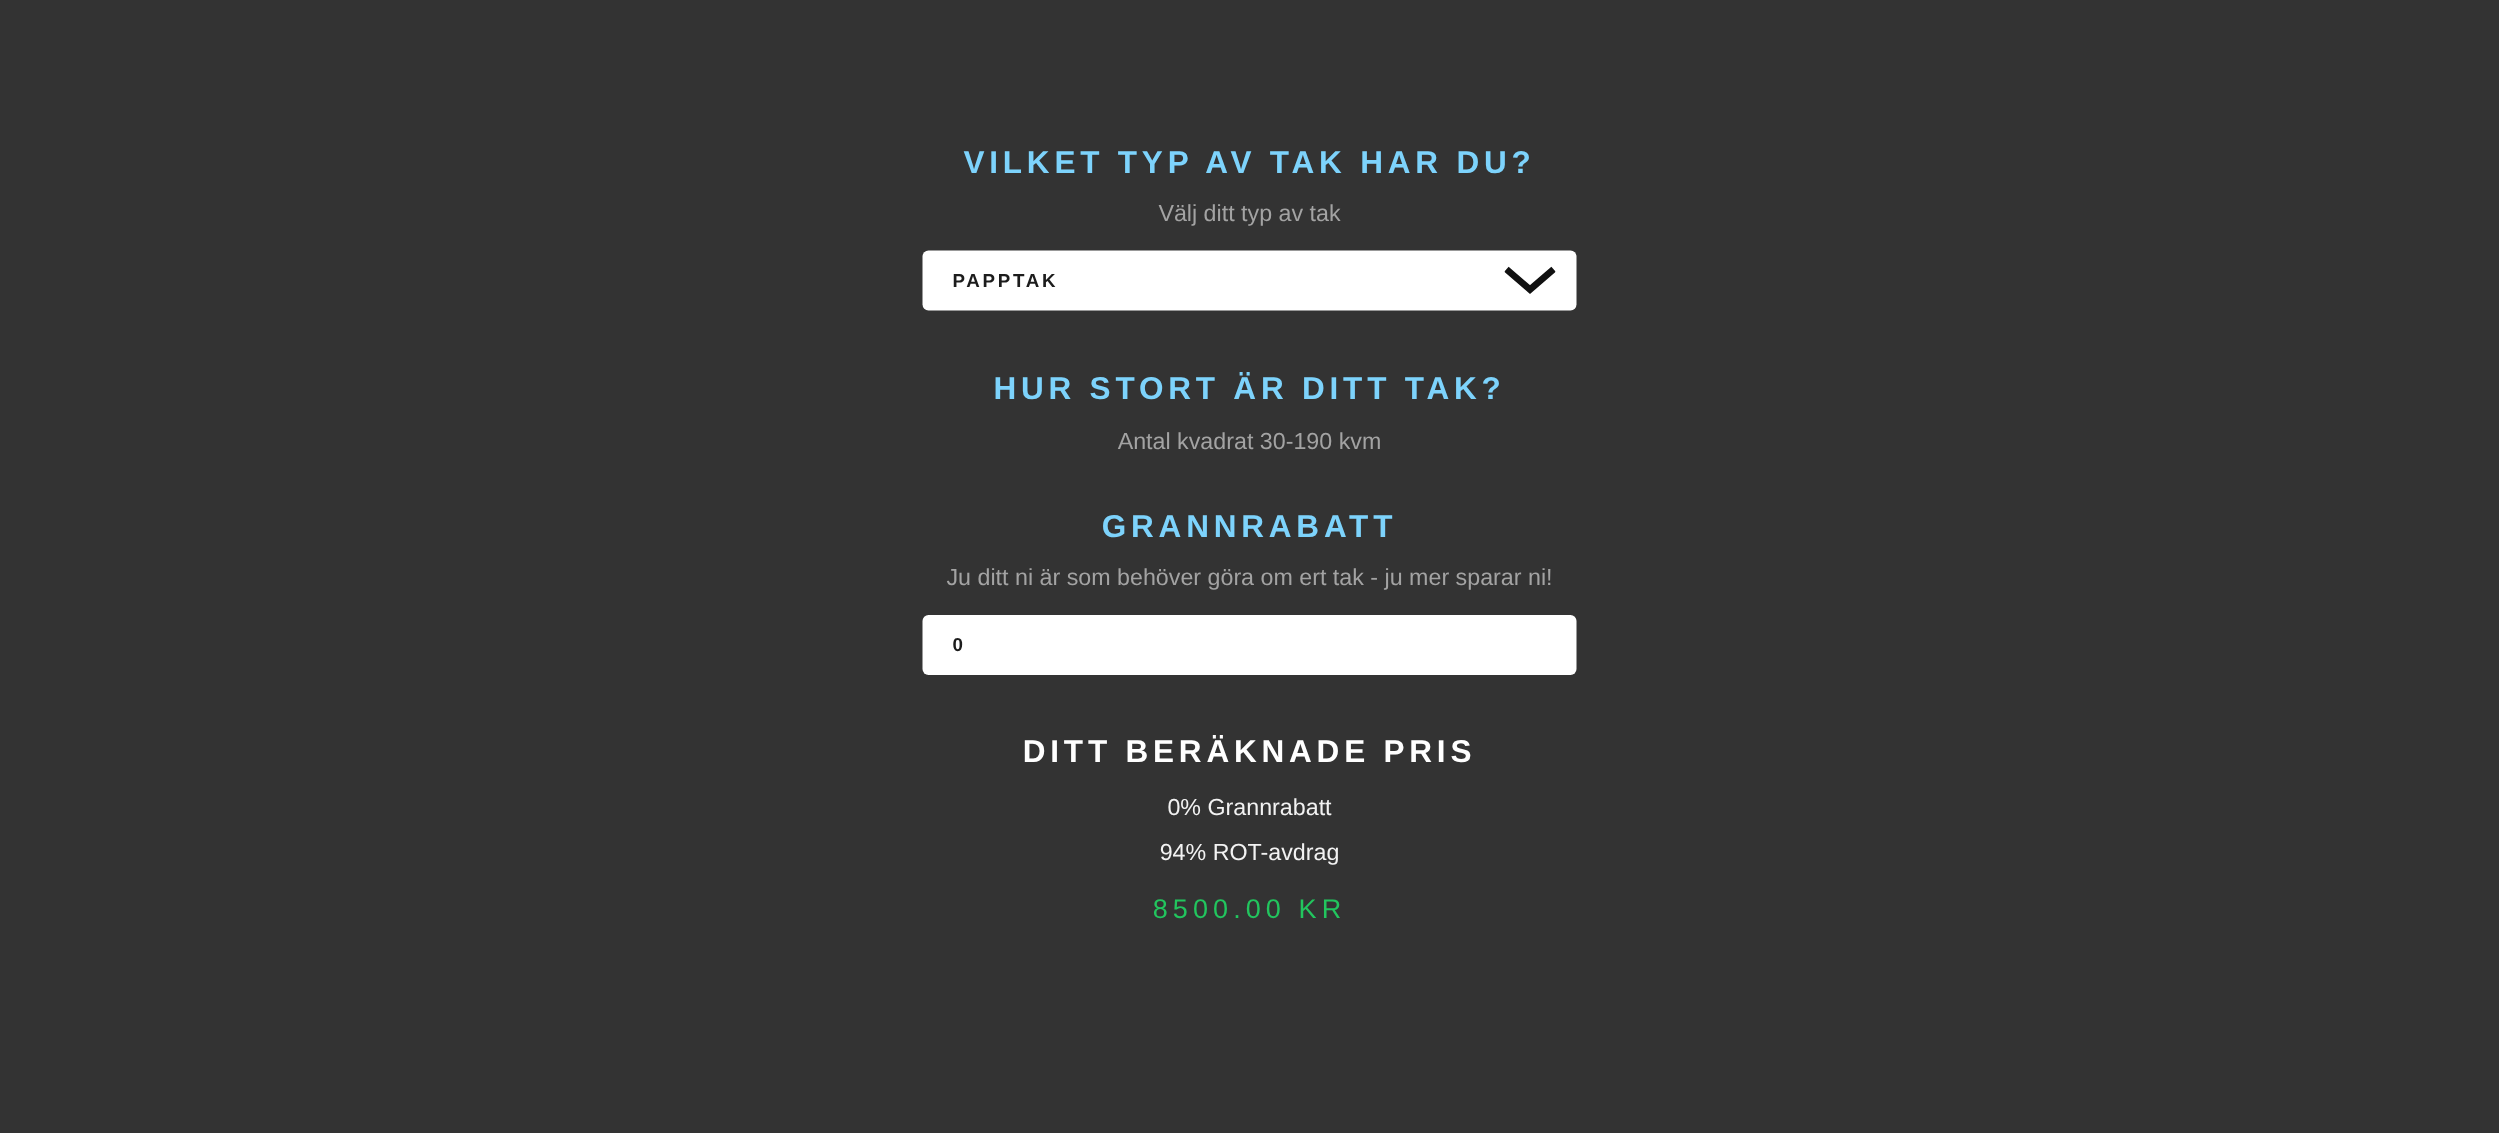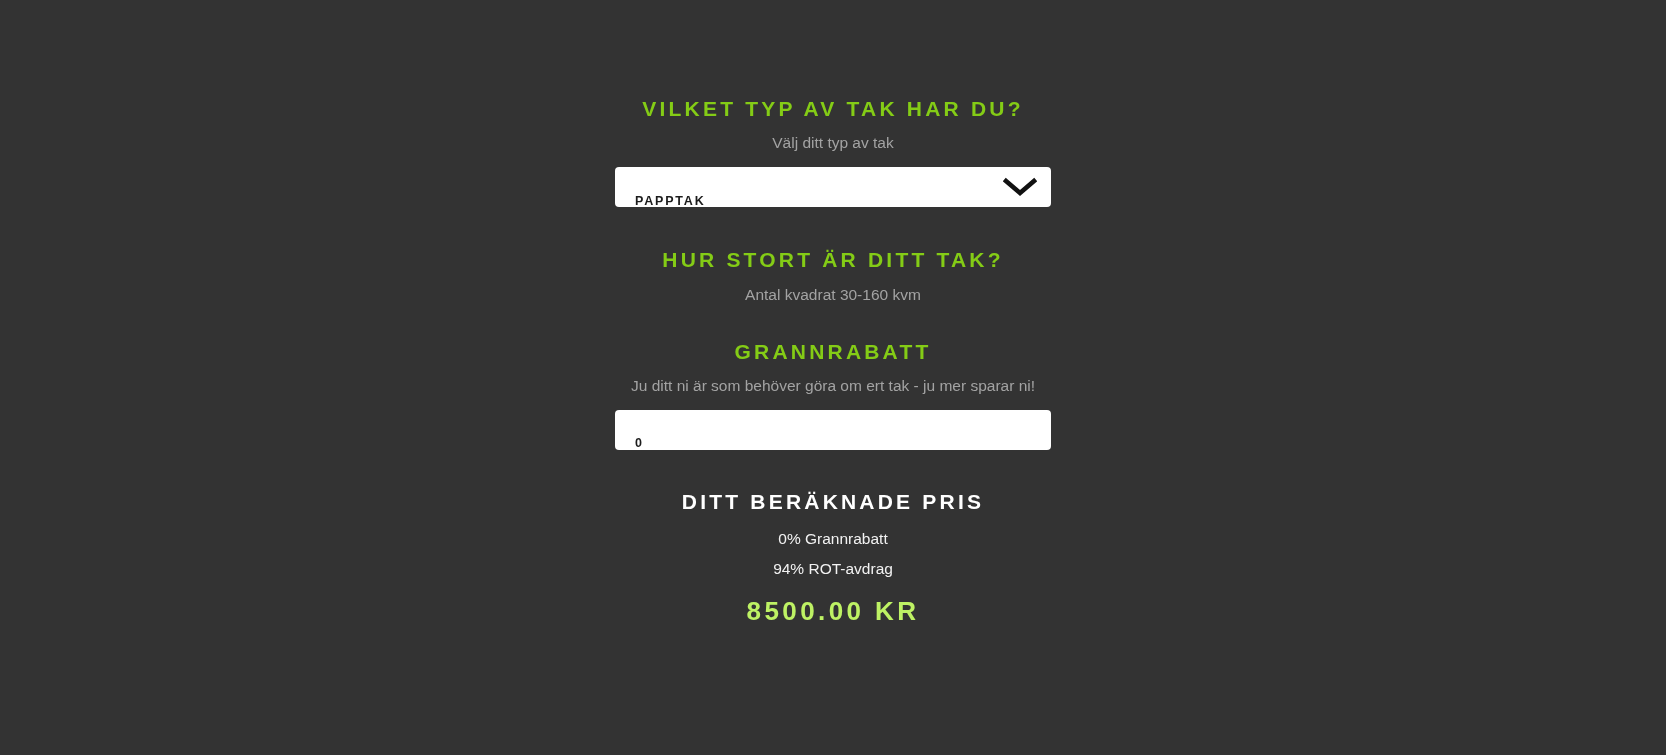--- a/index.html
+++ b/index.html
@@ -39,21 +39,21 @@
     flex-direction: column;
     align-items: center;
   }
 
   .section-title {
     font-size: 21px;
     font-weight: bold;
     letter-spacing: 3.2px;
     text-transform: uppercase;
     text-align: center;
-    color: #84cc16;
+    color: #7dd3fc;
     margin: 0;
     line-height: 1.2;
   }
 
   .section-sub {
     font-size: 15.5px;
     font-weight: normal;
     color: #a3a3a3;
     text-align: center;
     line-height: 1.3;
@@ -63,21 +63,21 @@
 
   .field {
     position: relative;
     width: 436px;
     height: 40px;
     margin-top: 14px;
     background: #ffffff;
     border-radius: 4px;
     box-sizing: border-box;
     display: flex;
-    align-items: flex-end;
+    align-items: center;
   }
 
   .field-text {
     font-size: 12.5px;
     font-weight: bold;
     letter-spacing: 1.8px;
     text-transform: uppercase;
     color: #1c1c1c;
     padding-left: 20px;
     line-height: 1;
@@ -118,25 +118,25 @@
     font-size: 15.5px;
     color: #f2f2f2;
     margin-top: 11px;
     text-align: center;
     line-height: 1.25;
   }
 
   .result-line.first { margin-top: 15px; text-align: right; }
 
   .result-price {
-    font-size: 26px;
-    font-weight: bold;
+    font-size: 18px;
+    font-weight: normal;
     letter-spacing: 3.4px;
     text-transform: uppercase;
-    color: #bef264;
+    color: #22c55e;
     margin-top: 17px;
     text-align: center;
   }
 </style>
 </head>
 <body>
 
 <div class="page">
 
   <div class="calculator">
@@ -151,21 +151,21 @@
             <path d="M3 4 L17 16 L31 4" fill="none" stroke="#111111" stroke-width="4.5" stroke-linecap="square" stroke-linejoin="miter"></path>
           </svg>
         </span>
       </div>
     </div>
 
     <div class="gap-lg"></div>
 
     <div class="section">
       <h2 class="section-title">HUR STORT ÄR DITT TAK?</h2>
-      <div class="section-sub">Antal kvadrat 30-160 kvm</div>
+      <div class="section-sub">Antal kvadrat 30-190 kvm</div>
     </div>
 
     <div class="gap-md"></div>
 
     <div class="section">
       <h2 class="section-title">GRANNRABATT</h2>
       <div class="section-sub">Ju ditt ni är som behöver göra om ert tak - ju mer sparar ni!</div>
       <div class="field">
         <span class="field-text">0</span>
       </div>

